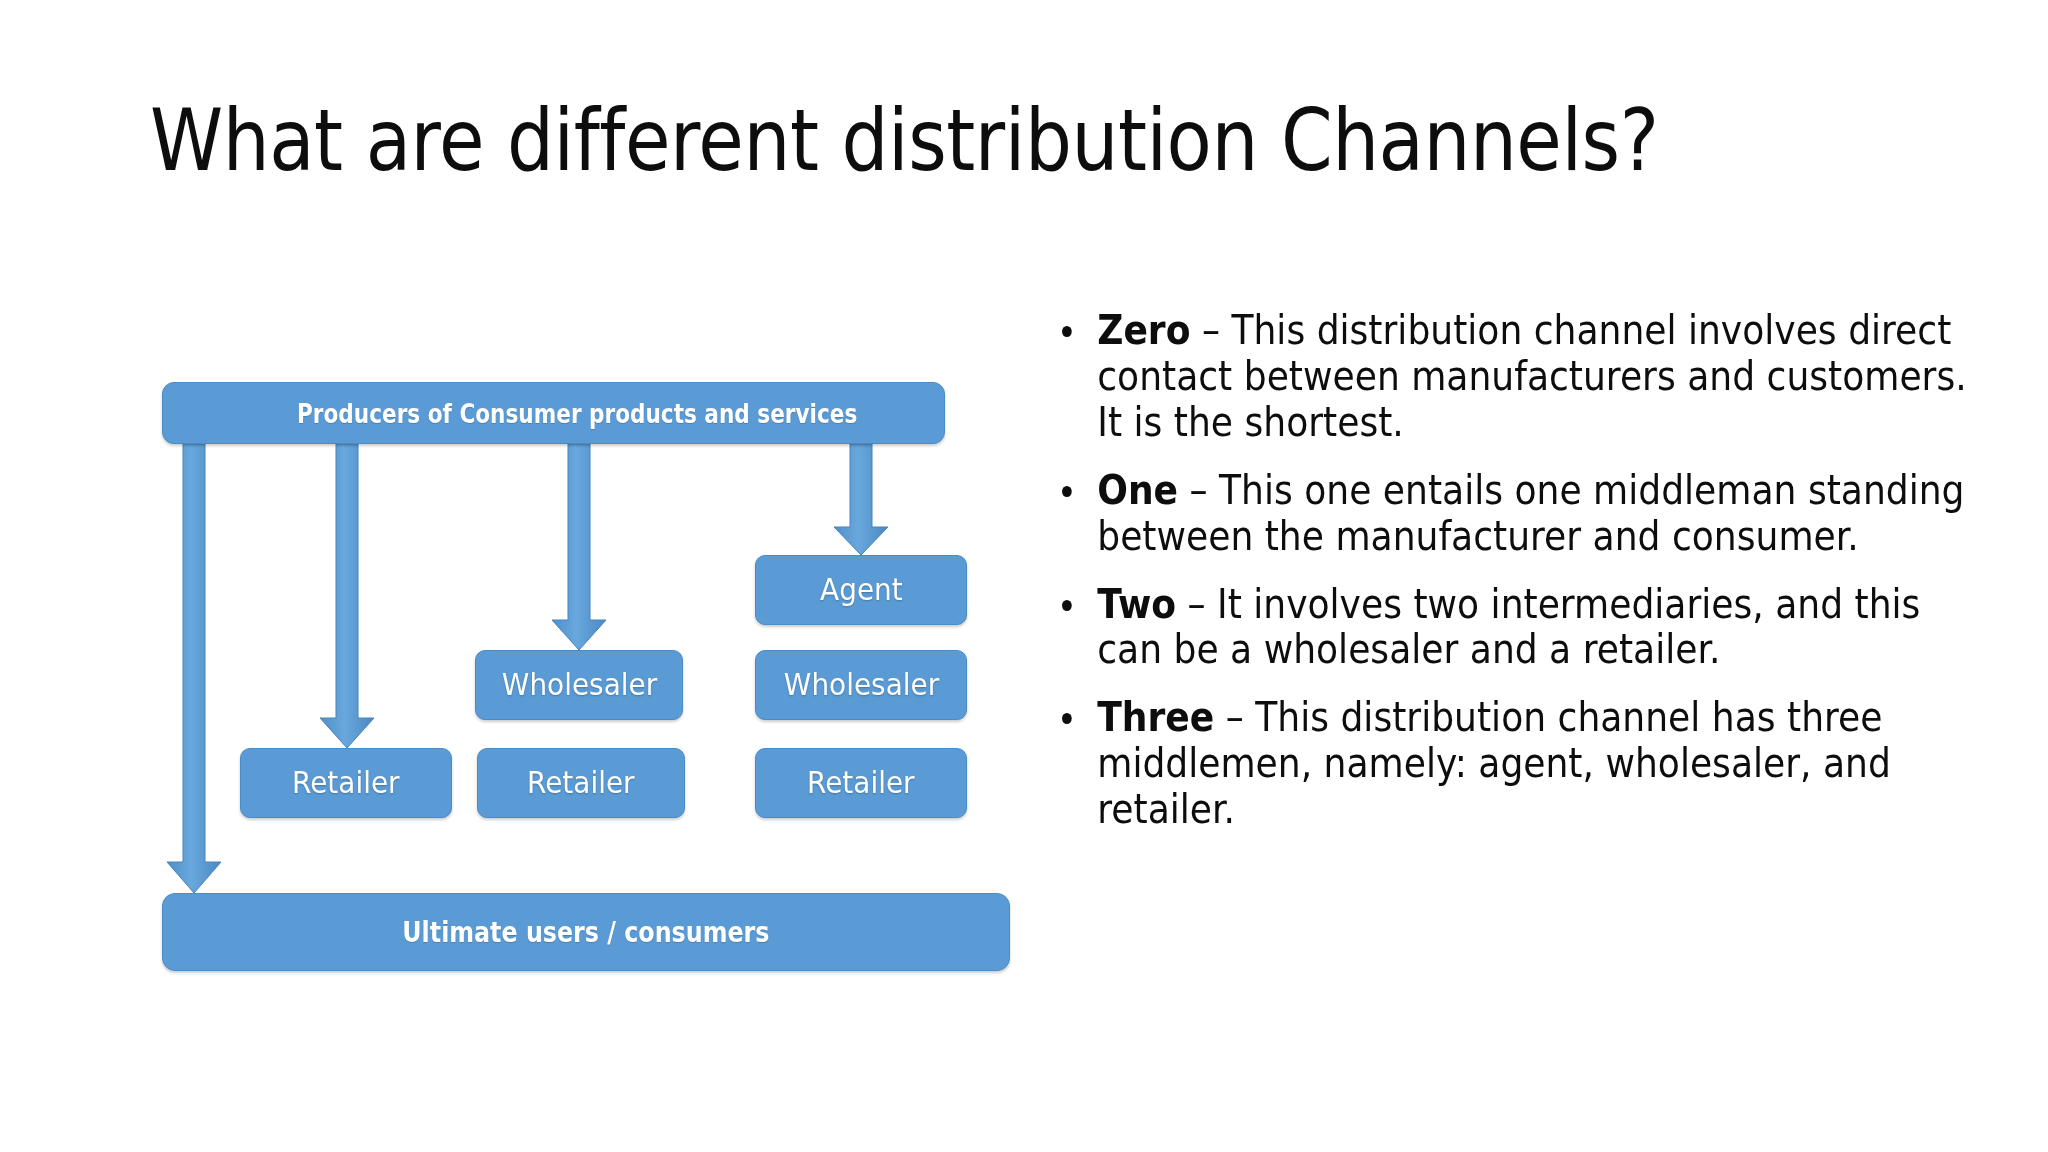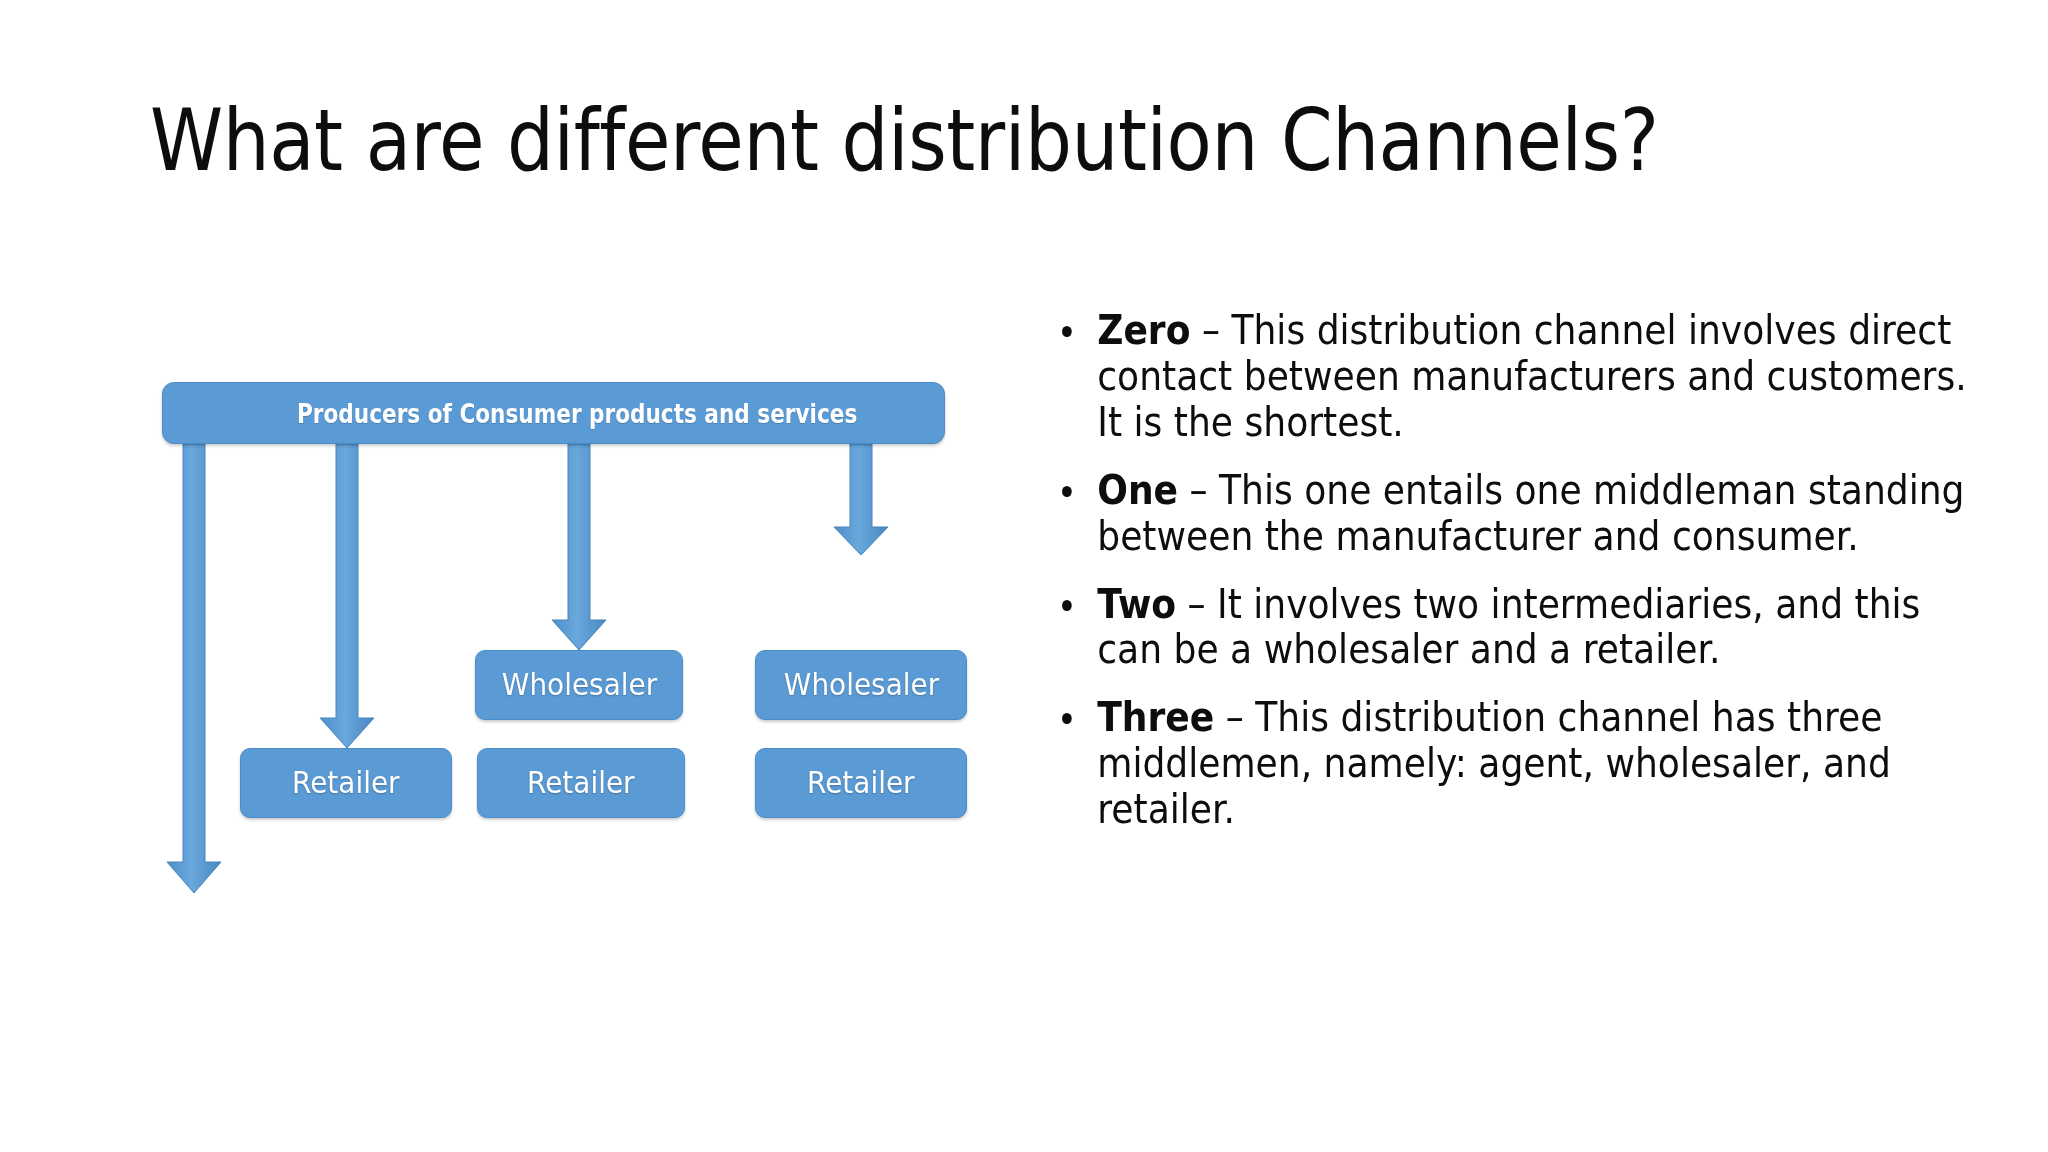--- a/index.html
+++ b/index.html
@@ -178,20 +178,23 @@
 
     <g>
       <polygon fill="url(#arrGrad)" stroke="#4784bd" stroke-width="1" points="850,444 872,444 872,527 888,527 861,555 834,527 850,527"></polygon>
     </g>
   </svg>
 
   <div class="node node-head">
     <span>Producers of Consumer products and services</span>
   </div>
 
+  <div class="node node-mid n-agent">
+    <span>Agent</span>
+  </div>
 
   <div class="node node-mid n-whole-mid">
     <span>Wholesaler</span>
   </div>
 
   <div class="node node-mid n-whole-rt">
     <span>Wholesaler</span>
   </div>
 
   <div class="node node-mid n-retail-lt">
@@ -199,20 +202,23 @@
   </div>
 
   <div class="node node-mid n-retail-mid">
     <span>Retailer</span>
   </div>
 
   <div class="node node-mid n-retail-rt">
     <span>Retailer</span>
   </div>
 
+  <div class="node node-foot">
+    <span>Ultimate users / consumers</span>
+  </div>
 </div>
 
 <div id="bullets">
 
   <div class="bullet">
     <span class="dot"></span>
     <span class="lead">Zero</span><span> – </span><span>This distribution channel involves direct contact between manufacturers and customers. It is the shortest.</span>
   </div>
 
   <div class="bullet">

